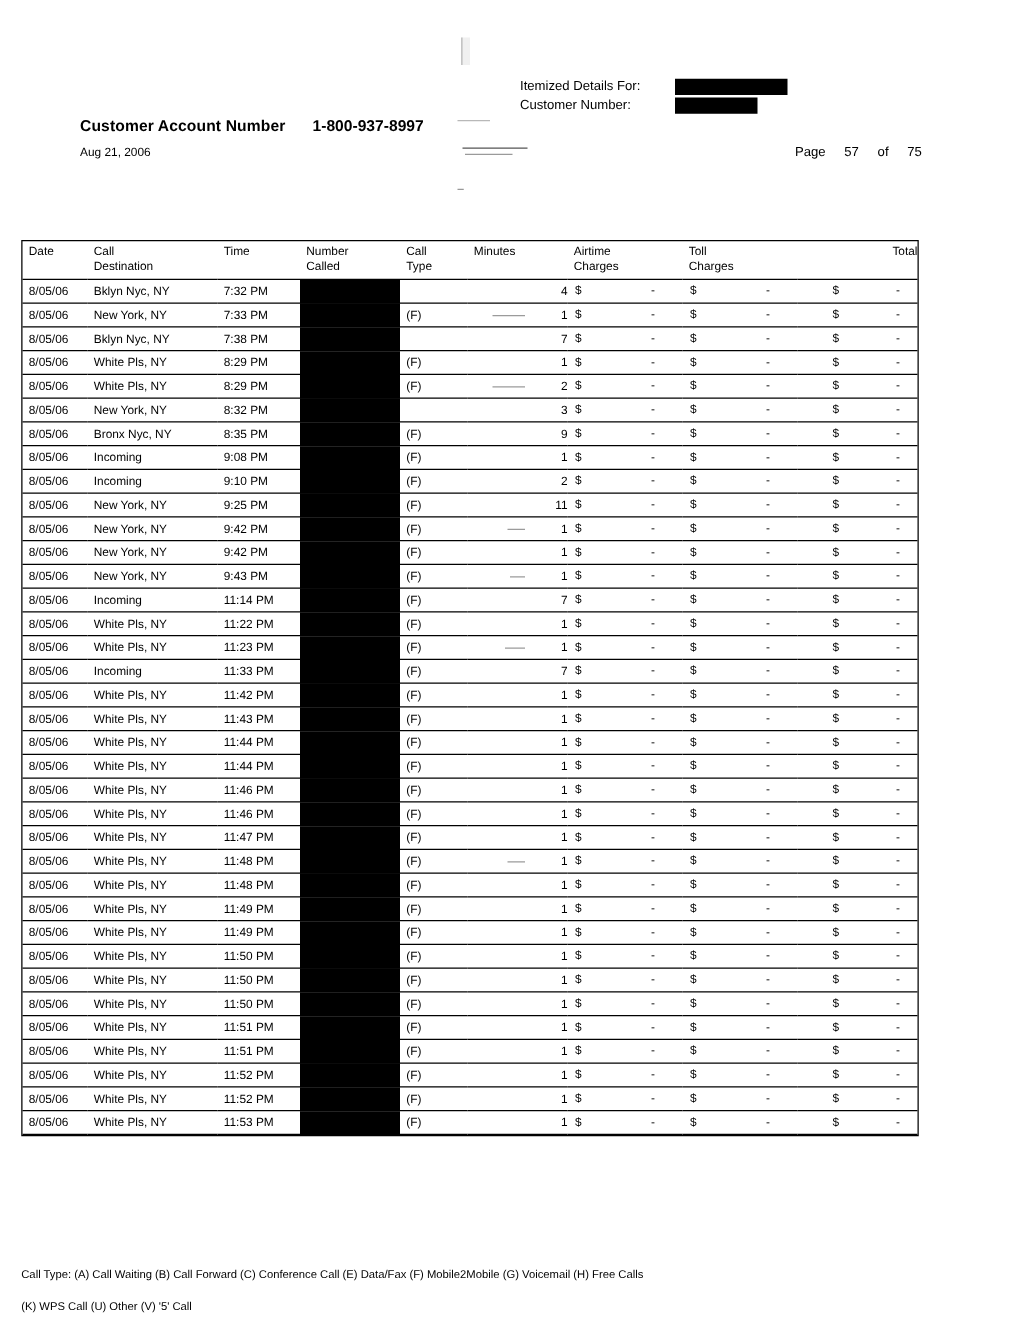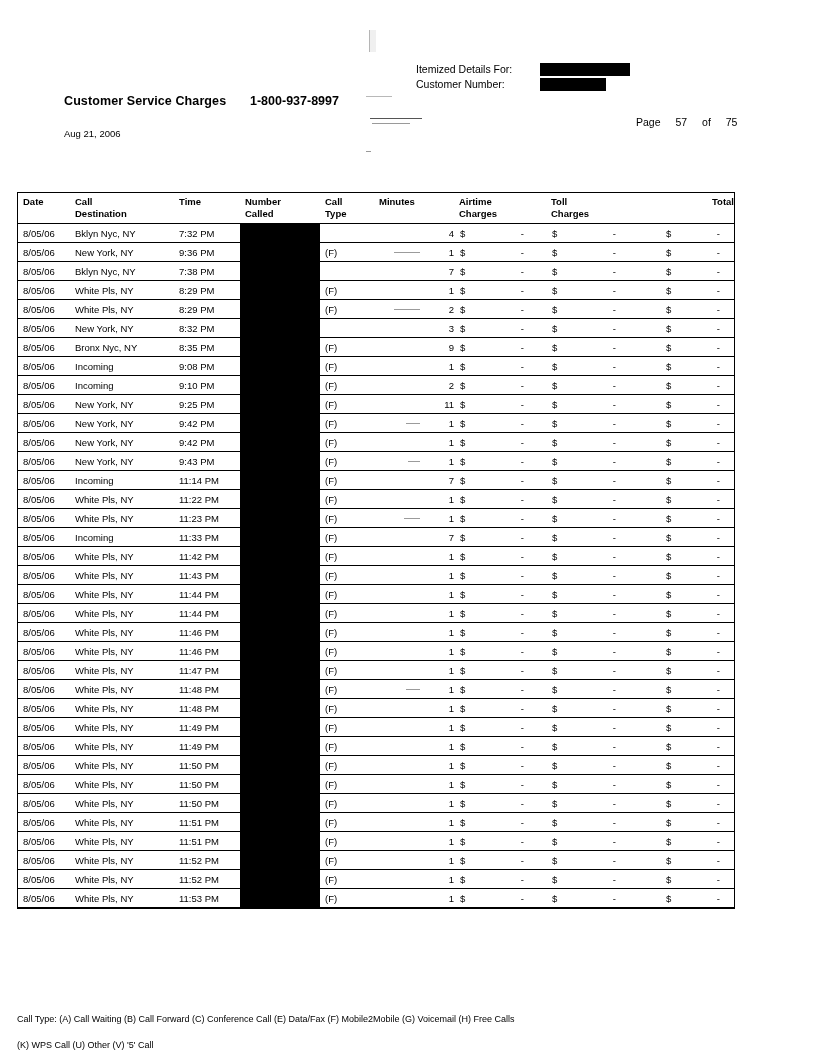--- a/index.html
+++ b/index.html
@@ -65,21 +65,21 @@
   .cs-phone {
     position: absolute;
     left: 250px;
     top: 94px;
     font-size: 12.5px;
     font-weight: bold;
   }
   .bill-date {
     position: absolute;
     left: 64px;
-    top: 128px;
+    top: 117px;
     font-size: 9.5px;
   }
   .page-num {
     position: absolute;
     left: 636px;
     top: 116px;
     font-size: 10.5px;
     white-space: nowrap;
   }
   .page-num span { margin-right: 12px; }
@@ -115,21 +115,21 @@
   }
 
   table.calls {
     border-collapse: collapse;
     width: 100%;
     table-layout: fixed;
   }
 
   table.calls th {
     font-size: 9.5px;
-    font-weight: bold;
+    font-weight: normal;
     text-align: left;
     vertical-align: top;
     padding: 3px 0 3px 5px;
     border-bottom: 1px solid #000;
     line-height: 12px;
   }
   table.calls th.c-total { text-align: right; padding-left: 0; }
   table.calls th.c-min { text-align: left; padding-right: 22px; }
 
   table.calls td {
@@ -195,21 +195,21 @@
       <div class="itemized-row">
         <span class="itemized-label">Itemized Details For:</span>
         <span class="redact redact-1"></span>
       </div>
       <div class="itemized-row">
         <span class="itemized-label">Customer Number:</span>
         <span class="redact redact-2"></span>
       </div>
     </div>
 
-    <div class="cs-number">Customer Service Charges</div>
+    <div class="cs-number">Customer Account Number</div>
     <div class="cs-phone">1-800-937-8997</div>
     <div class="bill-date">Aug 21, 2006</div>
 
     <div class="page-num">
       <span>Page</span>
       <span>57</span>
       <span>of</span>
       <span>75</span>
     </div>
   </div>
@@ -273,21 +273,21 @@
               <span class="money-v">-</span>
             </td>
             <td class="c-money c-total">
               <span class="money-d">$</span>
               <span class="money-v">-</span>
             </td>
           </tr>
           <tr>
             <td class="c-date">8/05/06</td>
             <td class="c-dest">New York, NY</td>
-            <td class="c-time">9:36 PM</td>
+            <td class="c-time">7:33 PM</td>
             <td class="c-num"></td>
             <td class="c-type">(F)</td>
             <td class="c-min">1<span class="streak" style="width: 26px; right: 34px; top: 9px;"></span></td>
             <td class="c-money">
               <span class="money-d">$</span>
               <span class="money-v">-</span>
             </td>
             <td class="c-money">
               <span class="money-d">$</span>
               <span class="money-v">-</span>

